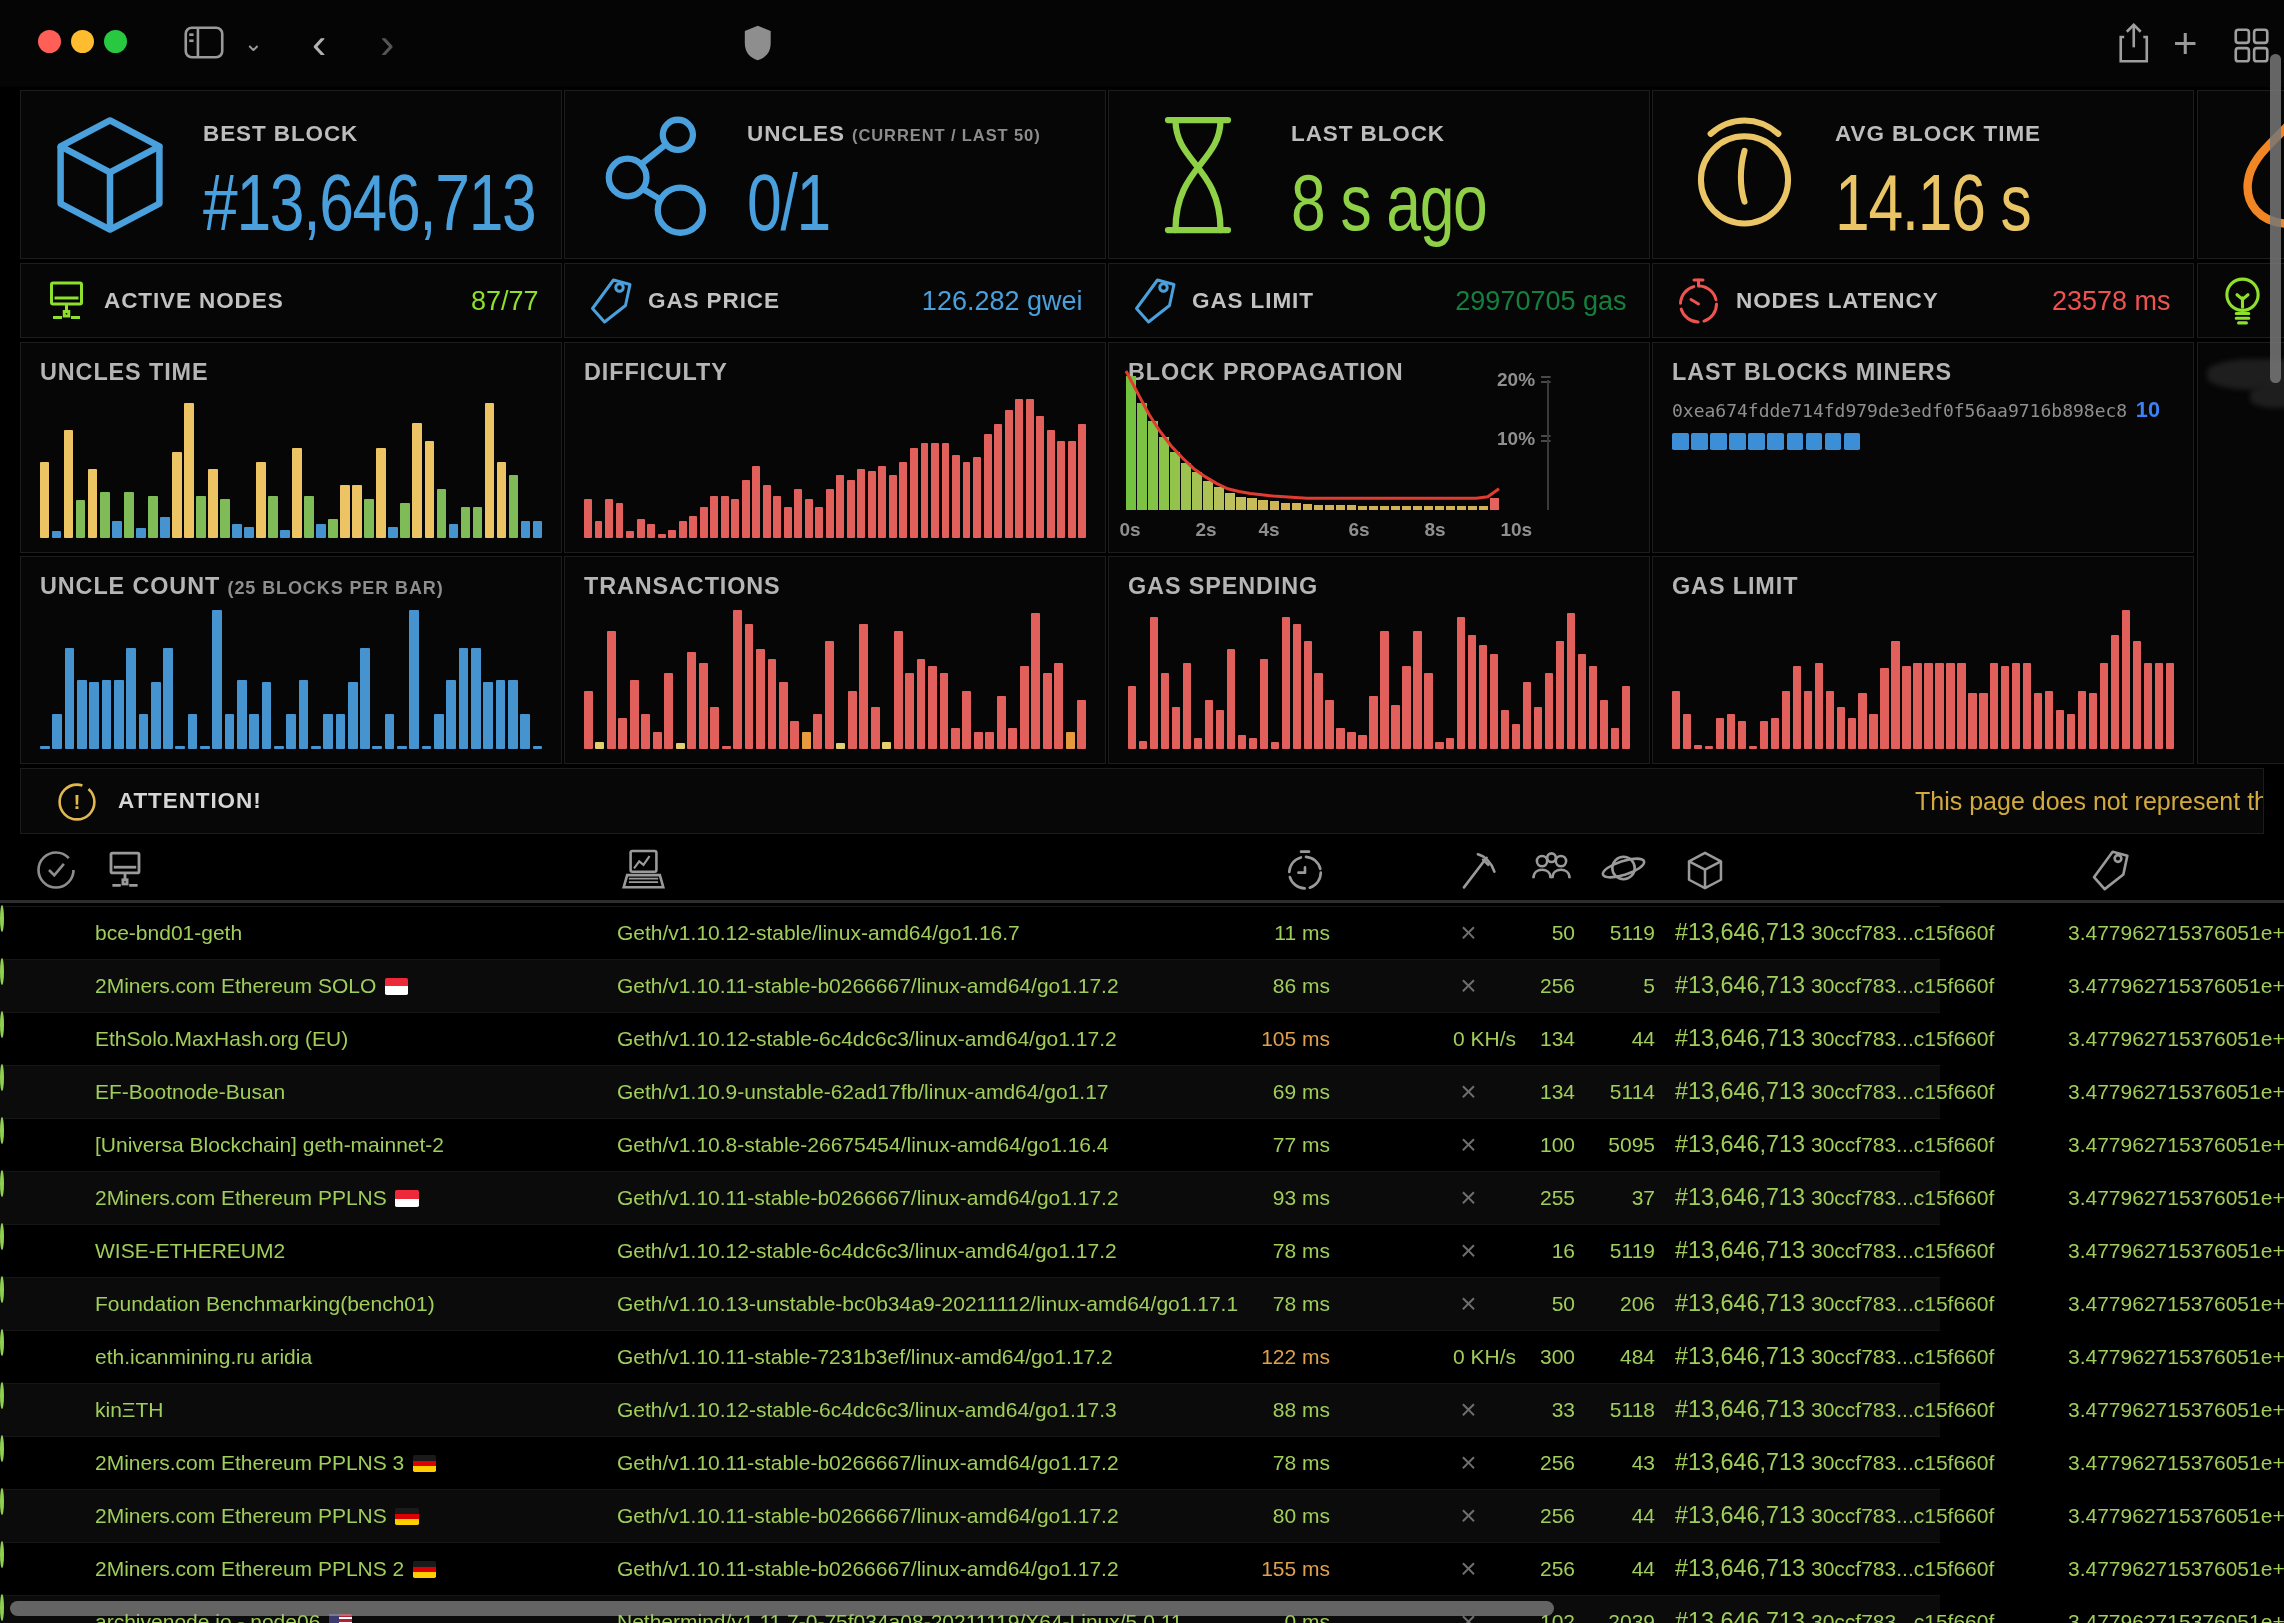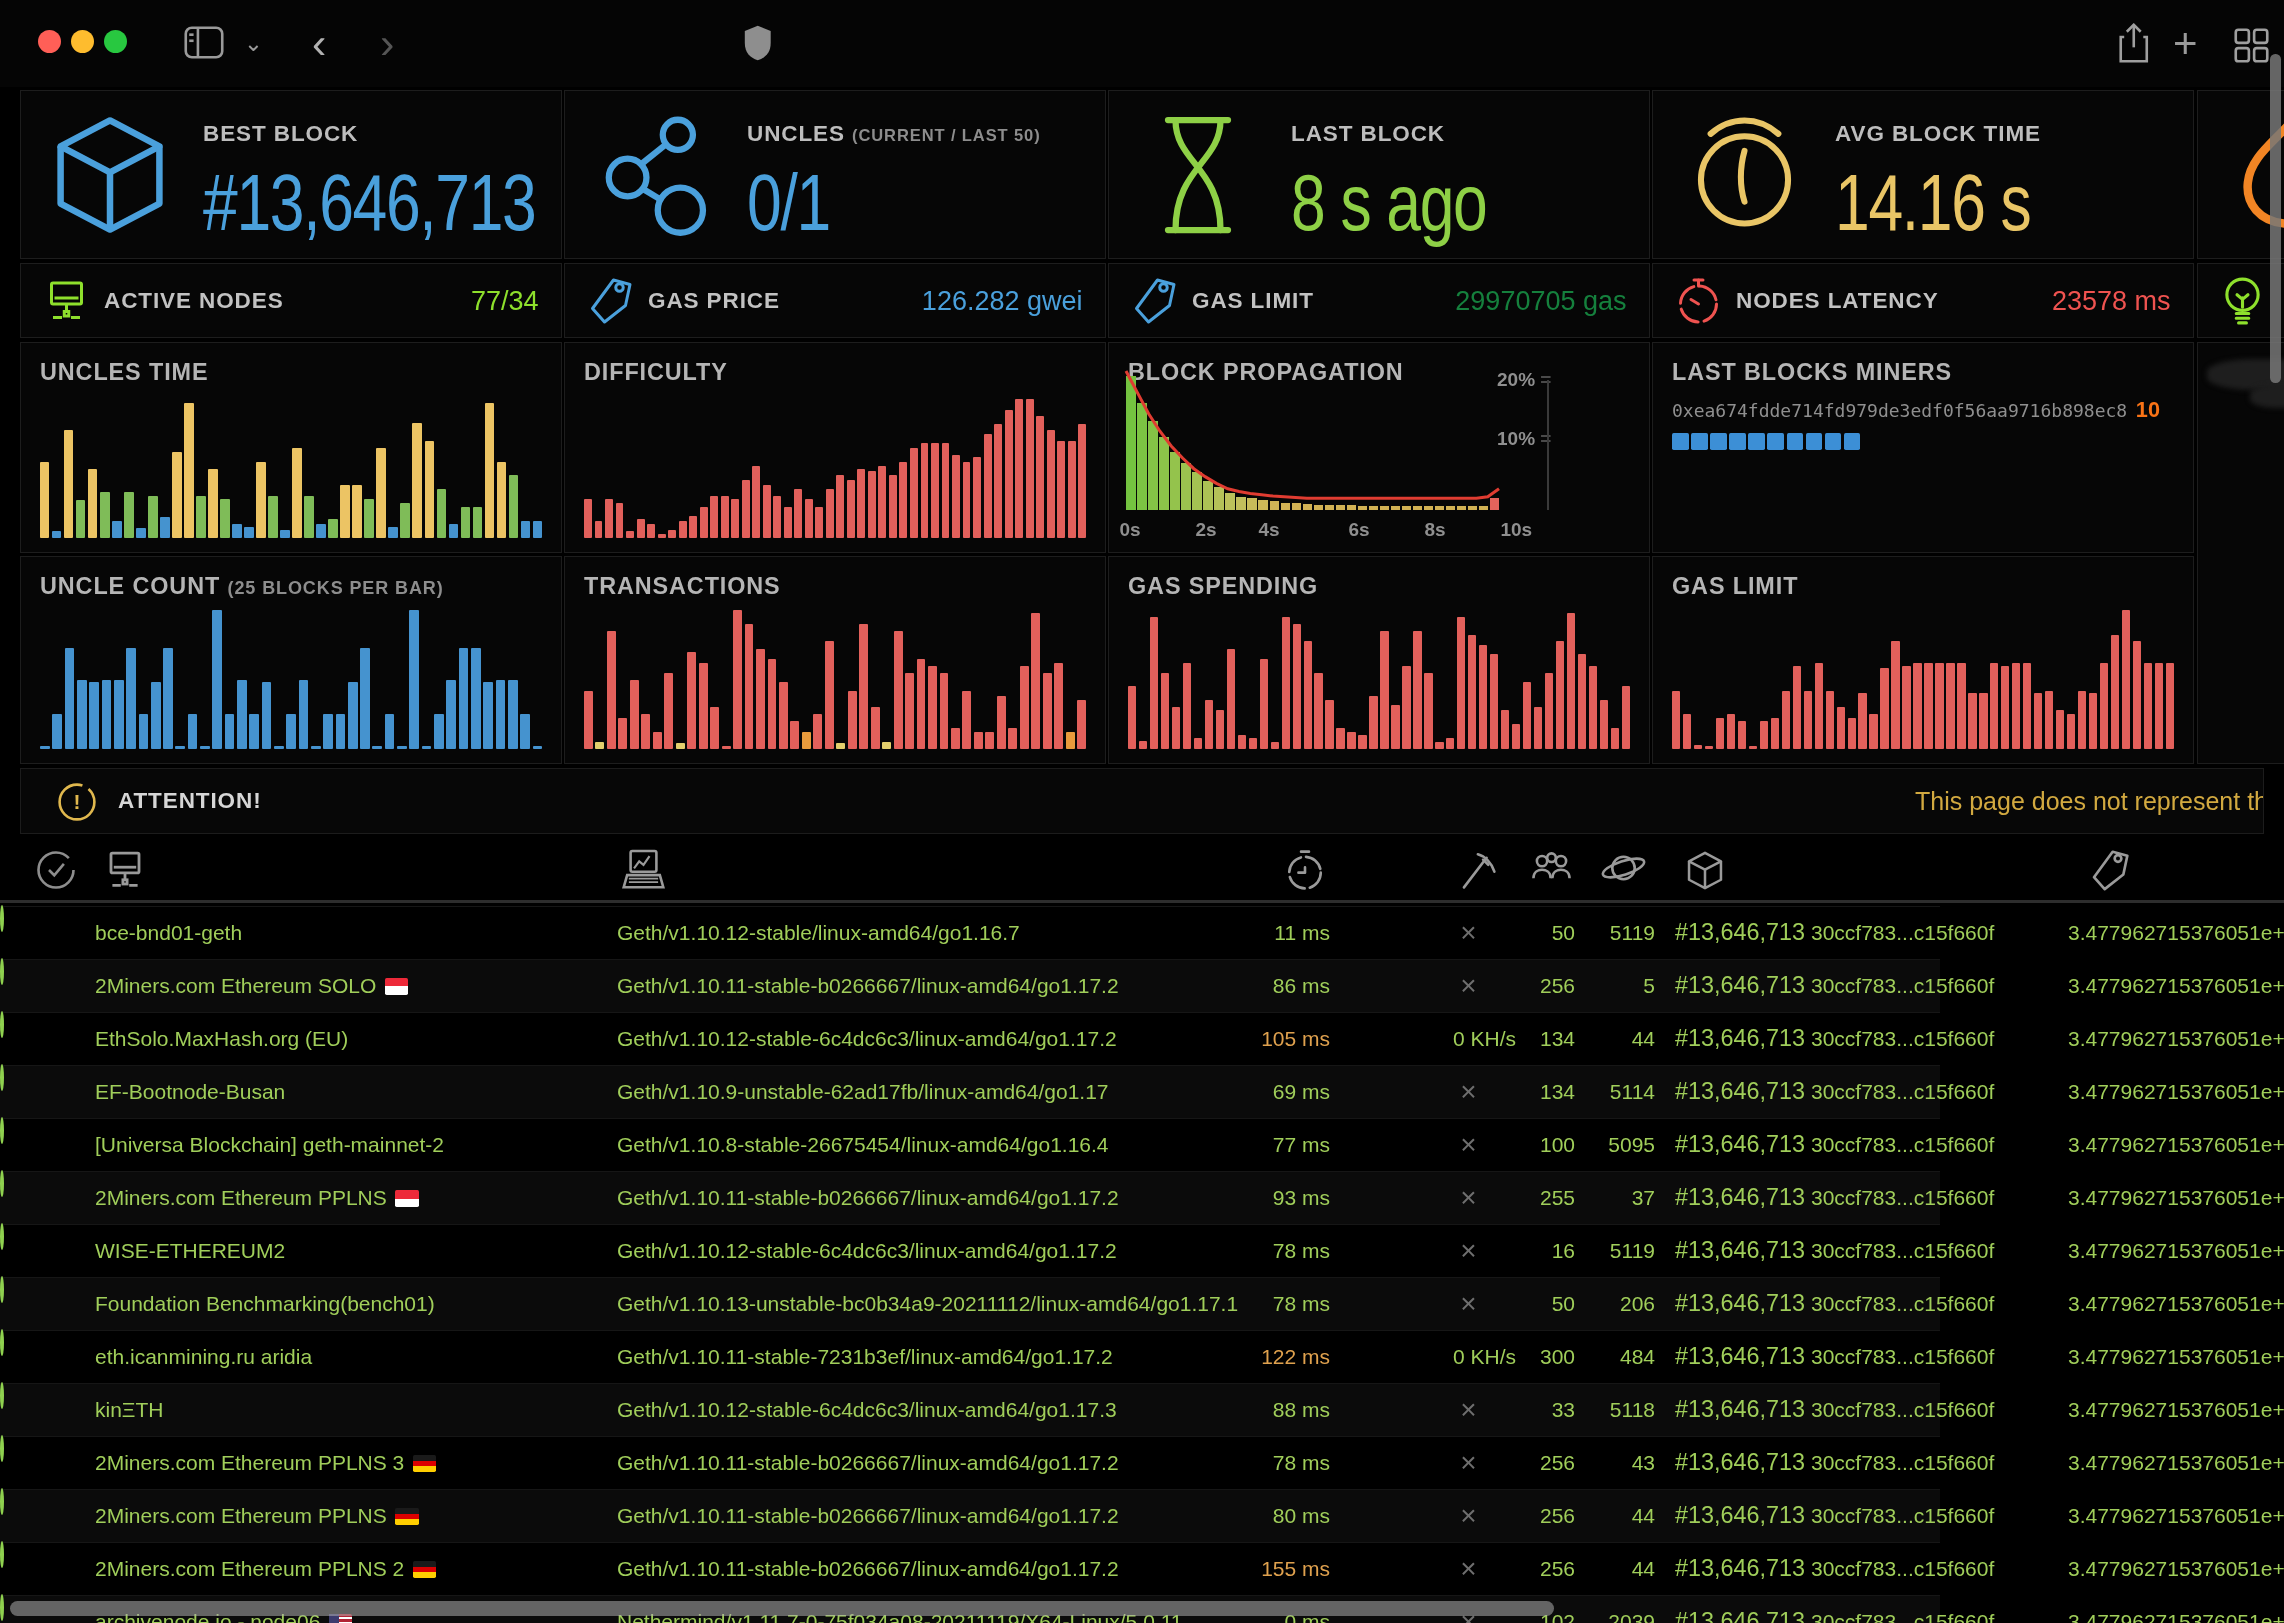--- a/index.html
+++ b/index.html
@@ -203,21 +203,21 @@
         <g fill="none" stroke="#8ee02c" stroke-width="4">
           <rect x="10" y="6" width="40" height="28" rx="2"></rect>
           <path d="M14 26 H46"></path>
           <line x1="30" y1="34" x2="30" y2="44"></line>
           <rect x="27" y="44" width="6" height="6"></rect>
           <path d="M12 52 H24 M36 52 H48" stroke-dasharray="none"></path>
         </g>
       </svg>
   </span>
   <div class="ministat-label">ACTIVE NODES</div>
-  <div class="ministat-value" style="color:#8ee02c;">77/34</div>
+  <div class="ministat-value" style="color:#8ee02c;">87/77</div>
 </div>
 
 <div class="panel" style="left:564px;top:263px;width:542px;height:75px;">
   <span class="ministat-icon">
     <svg class="cic" width="45" height="49" viewBox="0 0 60 64">
         <g fill="none" stroke="#4aa0dc" stroke-width="4" stroke-linejoin="round">
           <path d="M34 4 L56 10 L50 38 L22 60 L6 42 L34 4 Z"></path>
           <circle cx="42" cy="14" r="5"></circle>
         </g>
       </svg>
@@ -418,21 +418,21 @@
       <span style="left: 139px;">4s</span>
       <span style="left: 229px;">6s</span>
       <span style="left: 305px;">8s</span>
       <span style="left: 381px;">10s</span>
     </div>
 </div>
 
 <div class="panel" style="left:1652px;top:342px;width:542px;height:211px;">
   <div class="chart-title">LAST BLOCKS MINERS</div>
   <div class="miner" style="top:54px;" id="miner-0">
-      <div><span class="miner-addr">0xea674fdde714fd979de3edf0f56aa9716b898ec8</span><span class="miner-count" style="color: #f97316;">10</span></div>
+      <div><span class="miner-addr">0xea674fdde714fd979de3edf0f56aa9716b898ec8</span><span class="miner-count" style="color: #3b82f6;">10</span></div>
       <div class="miner-squares">
         <i style="background: rgb(60, 143, 214);"></i>
         <i style="background: rgb(60, 143, 214);"></i>
         <i style="background: rgb(60, 143, 214);"></i>
         <i style="background: rgb(60, 143, 214);"></i>
         <i style="background: rgb(60, 143, 214);"></i>
         <i style="background: rgb(60, 143, 214);"></i>
         <i style="background: rgb(60, 143, 214);"></i>
         <i style="background: rgb(60, 143, 214);"></i>
         <i style="background: rgb(60, 143, 214);"></i>

